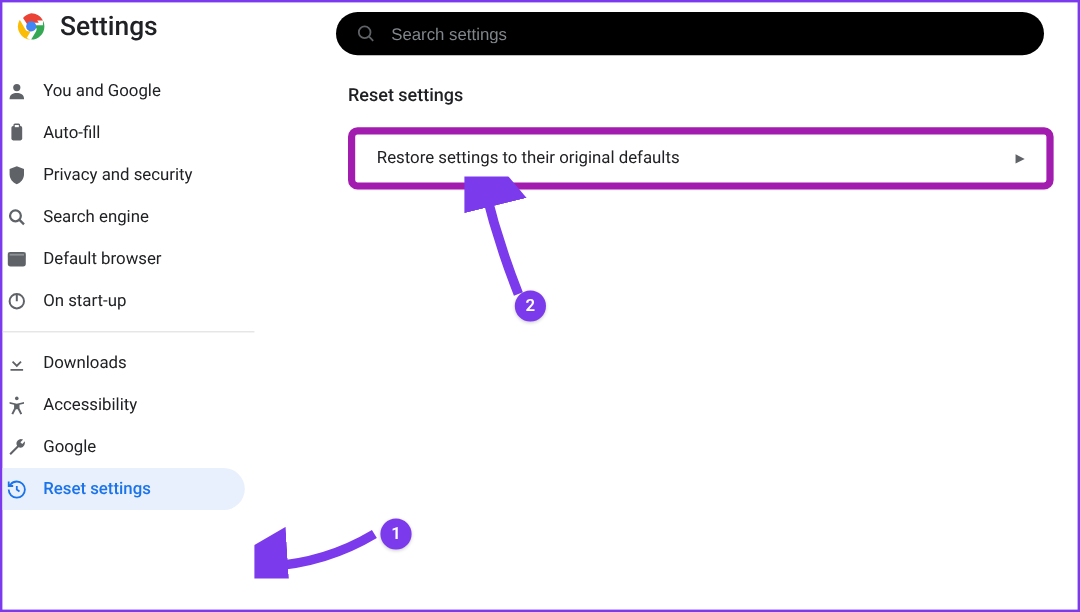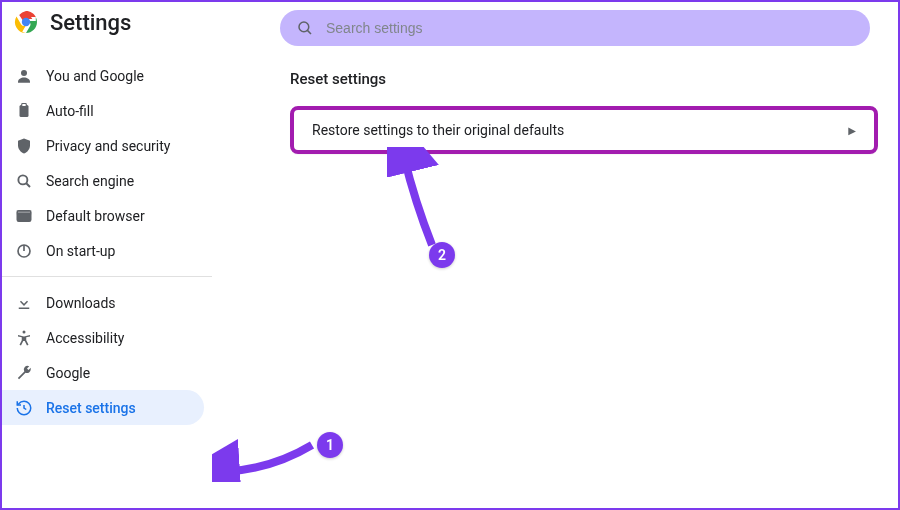--- a/index.html
+++ b/index.html
@@ -25,21 +25,21 @@
 }
 .header-title {
   font-size: 22px;
   font-weight: 500;
   color: #202124;
   flex: 0 0 240px;
 }
 .search-container {
   flex: 1;
   max-width: 590px;
-  background: #c4b5fd;
+  background: #000000;
   border-radius: 20px;
   height: 36px;
   display: flex;
   align-items: center;
   padding: 16px 16px;
   margin-left: -10px;
 }
 .search-icon {
   color: #5f6368;
   margin-right: 12px;
@@ -58,21 +58,21 @@
   height: calc(100% - 48px);
 }
 .sidebar {
   width: 210px;
   padding-top: 8px;
 }
 .sidebar-item {
   display: flex;
   align-items: center;
   height: 35px;
-  padding-left: 12px;
+  padding-left: 2px;
   cursor: pointer;
   border-radius: 0 18px 18px 0;
   margin-right: 8px;
 }
 .sidebar-item.selected { background: #e8f0fe; }
 .sidebar-item .icon {
   width: 20px;
   color: #5f6368;
   display: flex;
   align-items: center;
@@ -95,21 +95,21 @@
   padding: 20px 20px 0 78px;
 }
 .section-title {
   font-size: 15px;
   font-weight: 500;
   color: #202124;
   margin-bottom: 18px;
 }
 .card {
   background: #fff;
-  border: 4px solid #a21caf;
+  border: 6px solid #a21caf;
   border-radius: 8px;
   padding: 12px 18px;
   display: flex;
   align-items: center;
   justify-content: space-between;
   cursor: pointer;
   box-shadow: 0 1px 1px rgba(0,0,0,0.04);
 }
 .card-text {
   font-size: 14px;

